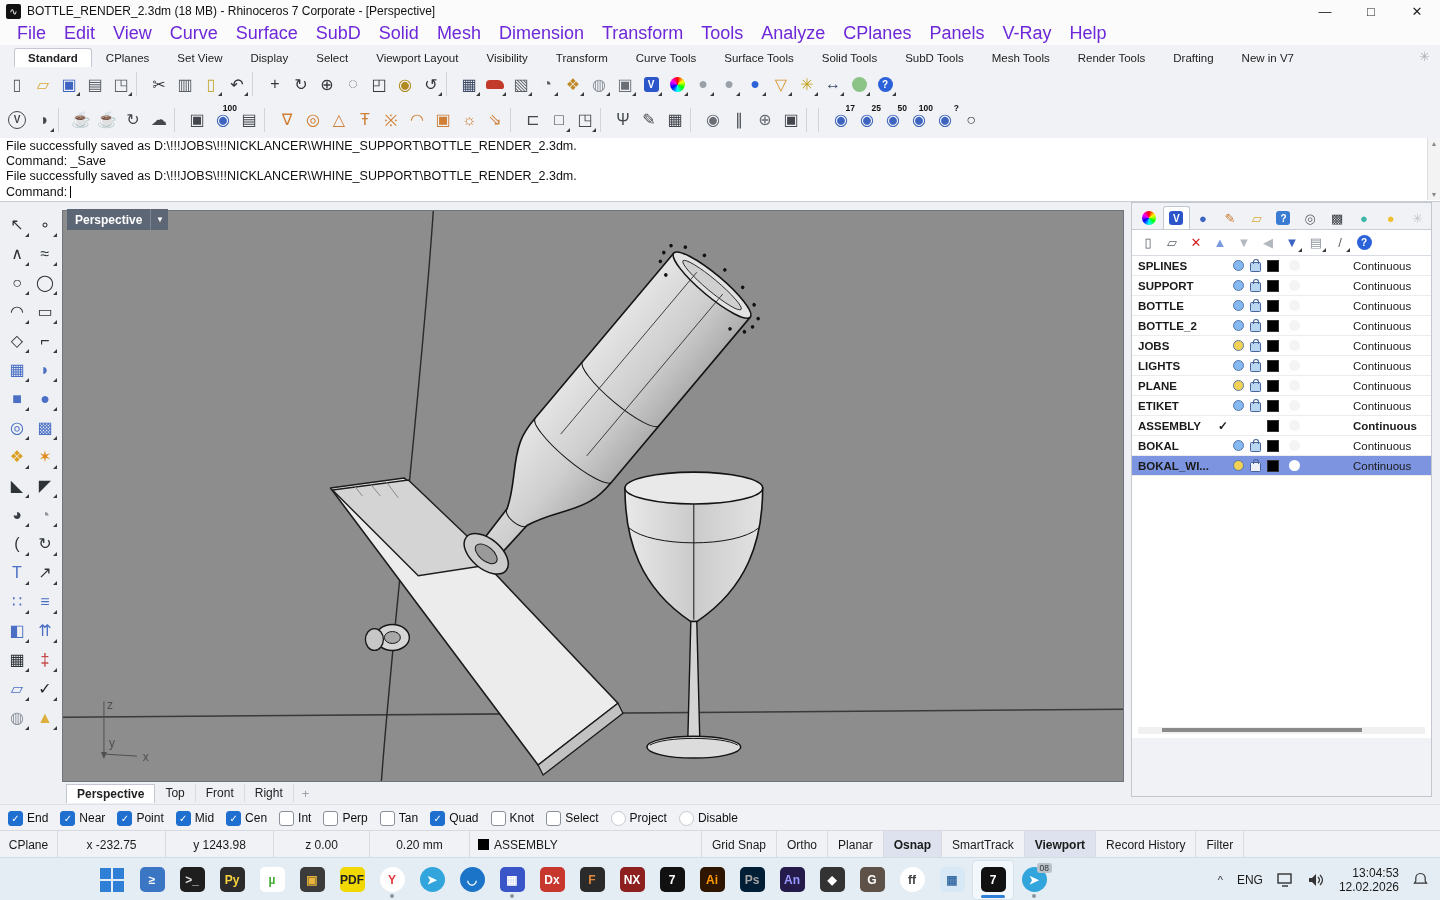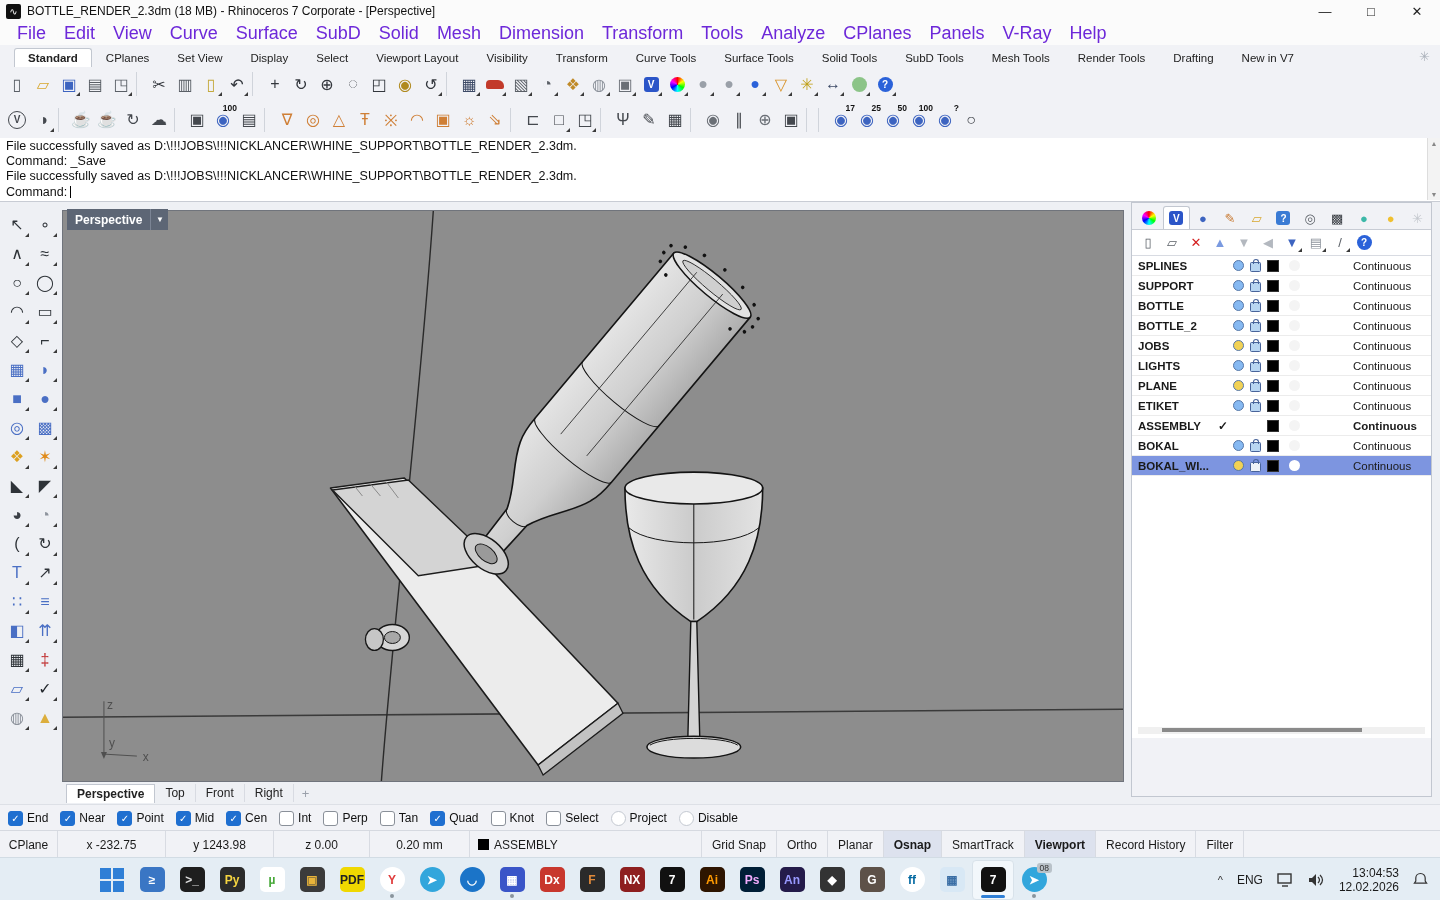--- a/index.html
+++ b/index.html
@@ -1175,37 +1175,37 @@
         </span>
         <span class="ti">
           <i class="ic" style="background: rgb(17, 17, 17); color: rgb(255, 255, 255);">7</i>
 
         </span>
         <span class="ti">
           <i class="ic" style="background: rgb(46, 21, 0); color: rgb(255, 154, 0);">Ai</i>
 
         </span>
         <span class="ti">
-          <i class="ic" style="background: rgb(0, 30, 54); color: #f0abfc;">Ps</i>
+          <i class="ic" style="background: rgb(0, 30, 54); color: #a3a3a3;">Ps</i>
 
         </span>
         <span class="ti">
           <i class="ic" style="background: rgb(36, 27, 74); color: rgb(153, 153, 255);">An</i>
 
         </span>
         <span class="ti">
           <i class="ic" style="background: rgb(51, 51, 51); color: rgb(255, 255, 255);">◆</i>
 
         </span>
         <span class="ti">
           <i class="ic" style="background: rgb(93, 81, 72); color: rgb(255, 255, 255);">G</i>
 
         </span>
         <span class="ti round">
-          <i class="ic" style="background: rgb(255, 255, 255); color: #0369a1;">ff</i>
+          <i class="ic" style="background: rgb(255, 255, 255); color: #404040;">ff</i>
 
         </span>
         <span class="ti">
           <i class="ic" style="background: rgb(216, 232, 245); color: rgb(58, 110, 165);">▦</i>
 
         </span>
         <span class="ti active running">
           <i class="ic" style="background: rgb(17, 17, 17); color: rgb(255, 255, 255);">7</i>
 
         </span>

